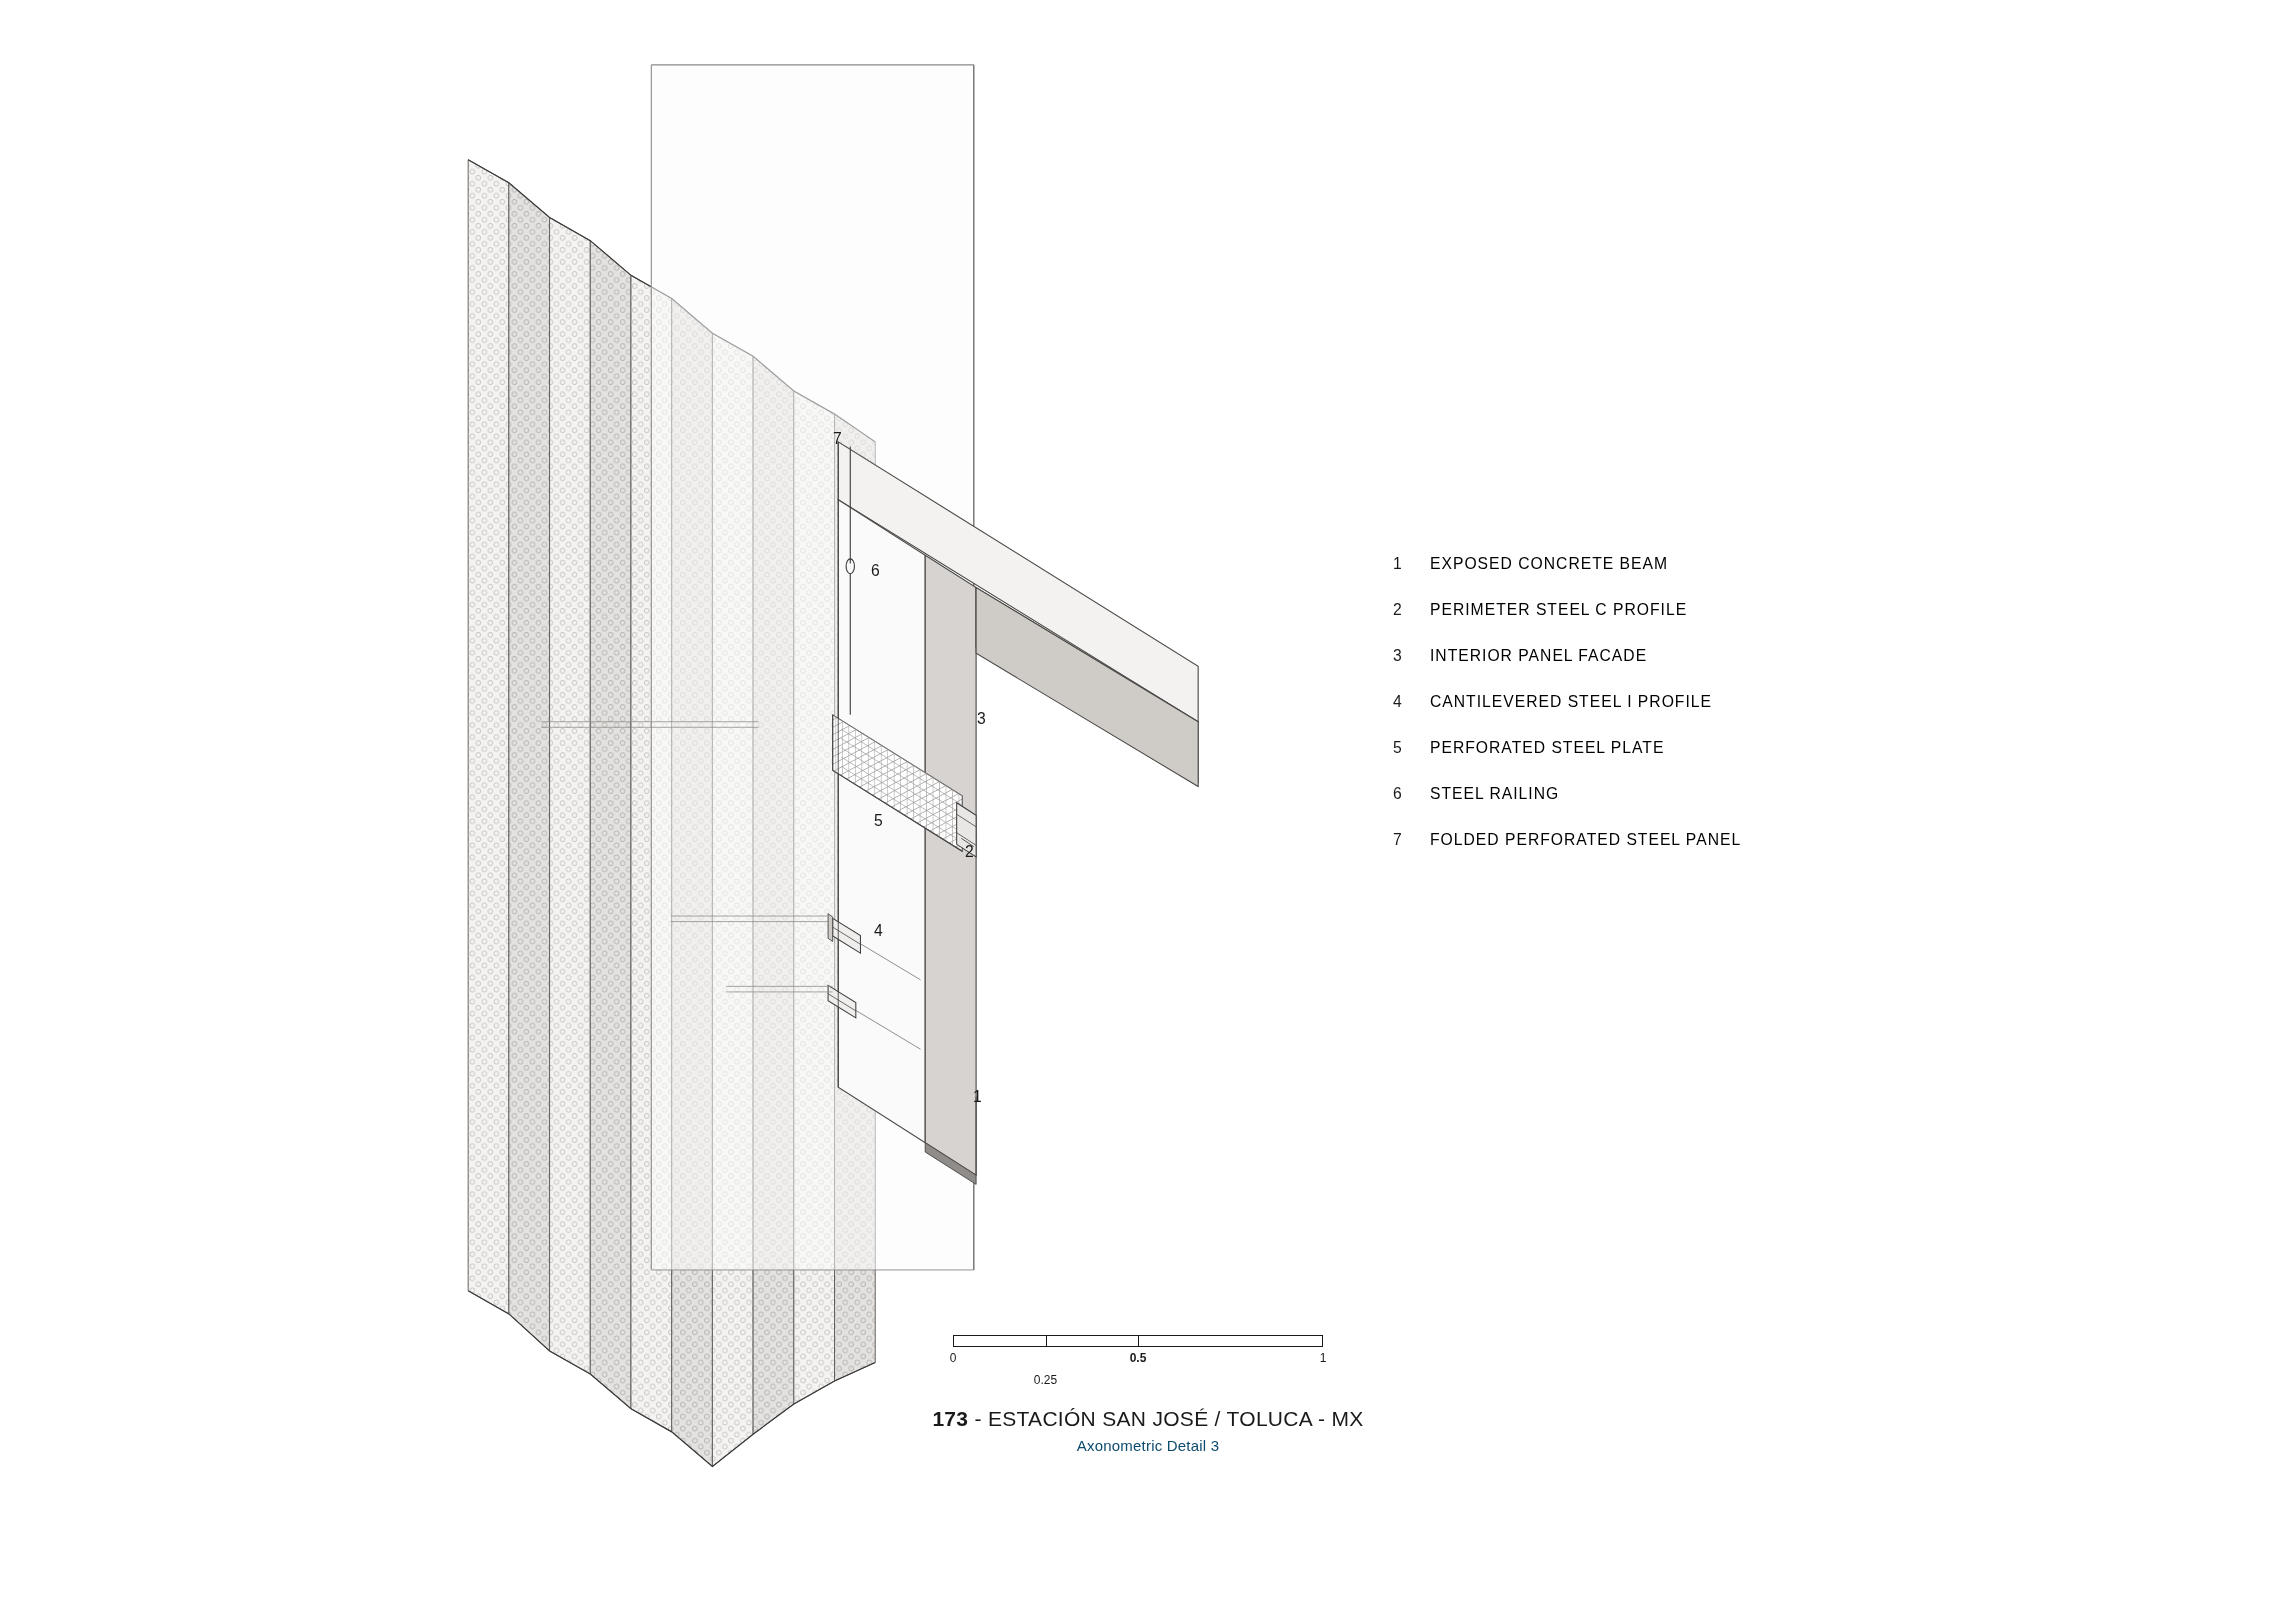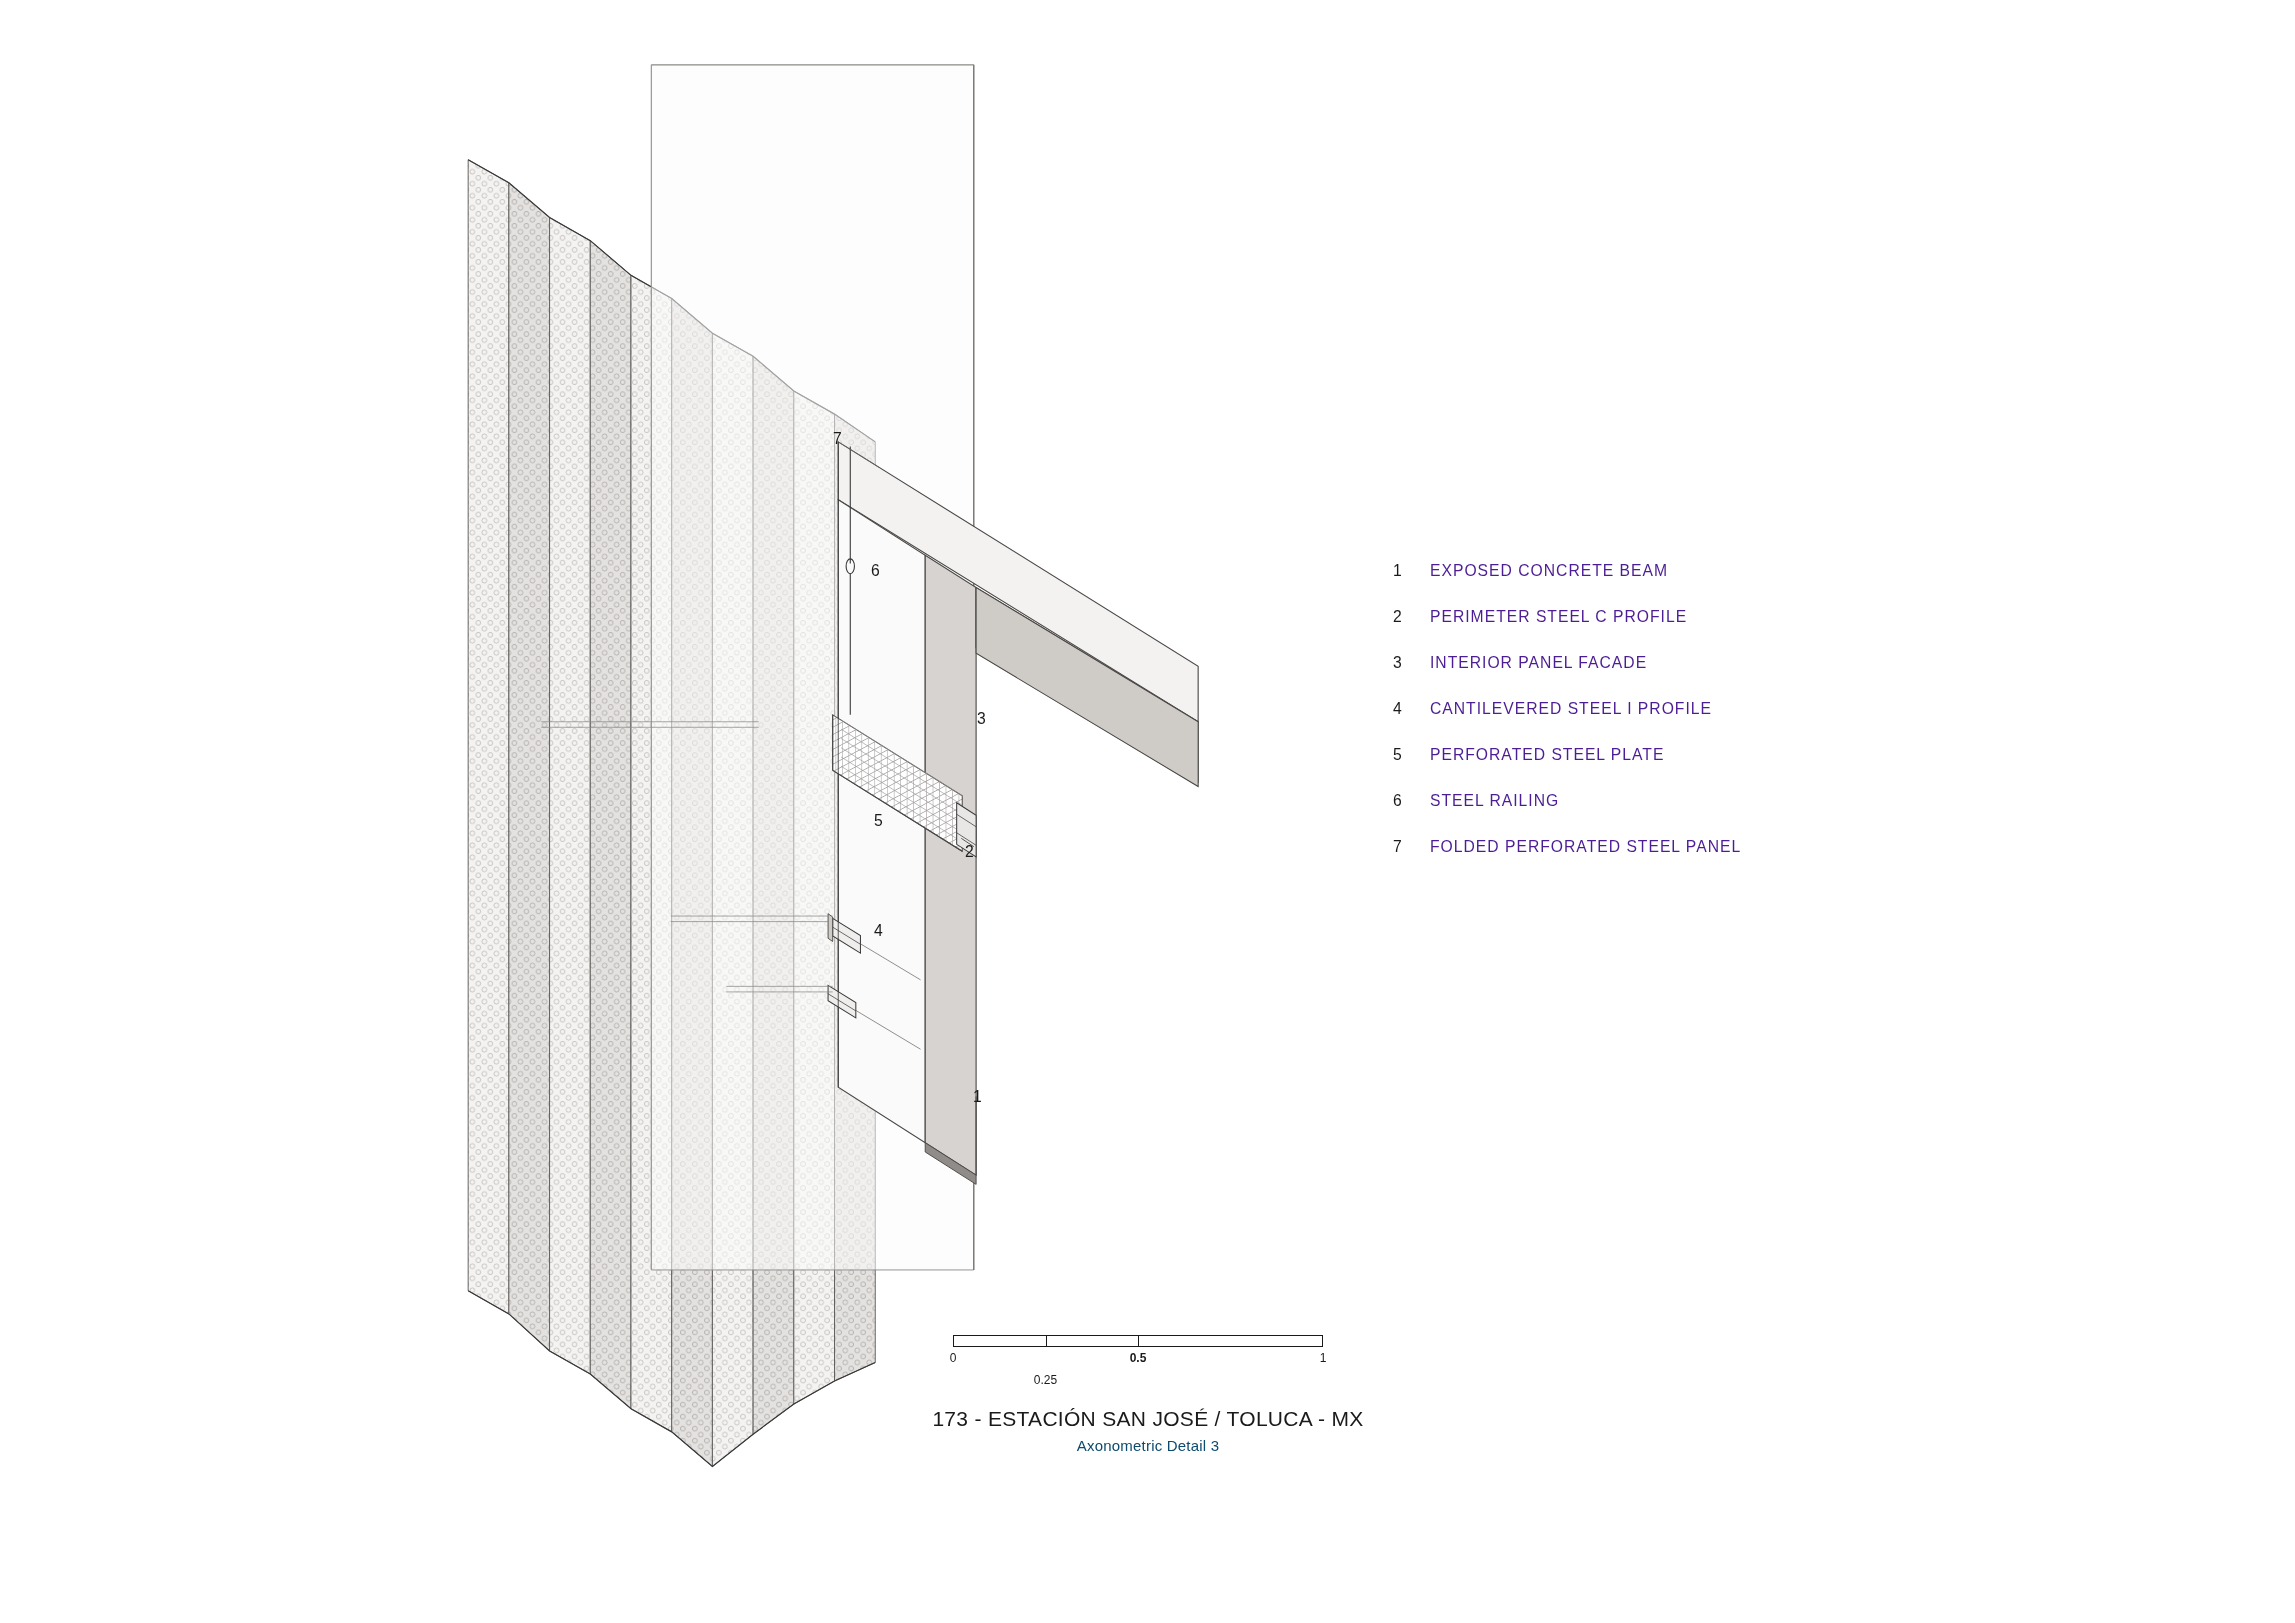--- a/index.html
+++ b/index.html
@@ -44,23 +44,22 @@
   }
   .legend-num {
     width: 37px;
     font-size: 15.7px;
     letter-spacing: 0.2px;
     color: #1a1a1a;
   }
   .legend-label {
     font-size: 15.7px;
     letter-spacing: 1px;
-    color: #4c1d95;
+    color: #000000;
     white-space: nowrap;
-    margin-top: 7px;
   }
 
   
   .scalebar {
     position: absolute;
     left: 953px;
     top: 1335px;
     width: 370px;
   }
   .scalebar-graphic {
@@ -98,21 +97,21 @@
     width: 1092px;
     text-align: center;
   }
   .title-main {
     font-size: 21px;
     letter-spacing: 0.3px;
     color: #1a1a1a;
     white-space: nowrap;
   }
   .title-main .num {
-    font-weight: normal;
+    font-weight: bold;
   }
   .title-sub {
     margin-top: 5.6px;
     font-size: 15px;
     letter-spacing: 0.2px;
     color: #0c4a6e;
   }
 
   
   .callout {

